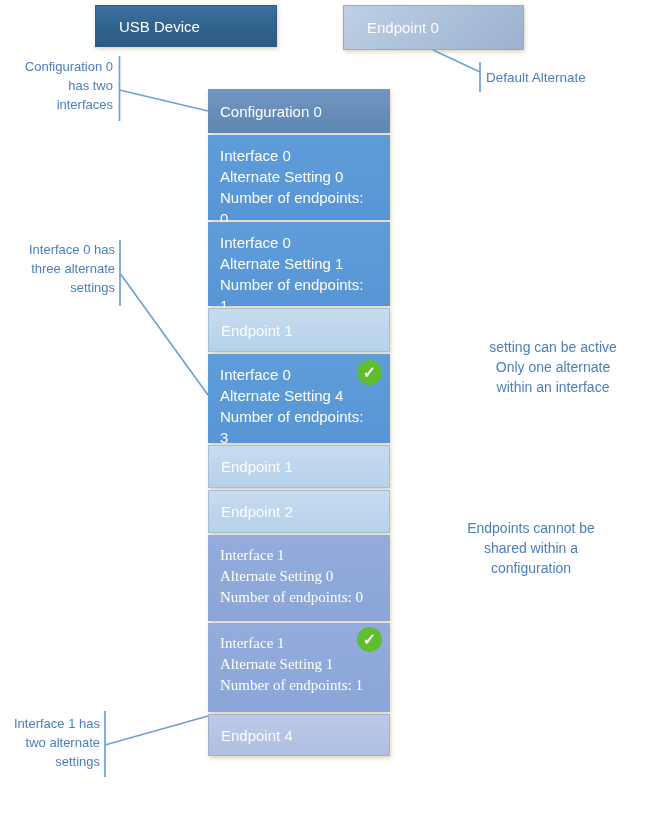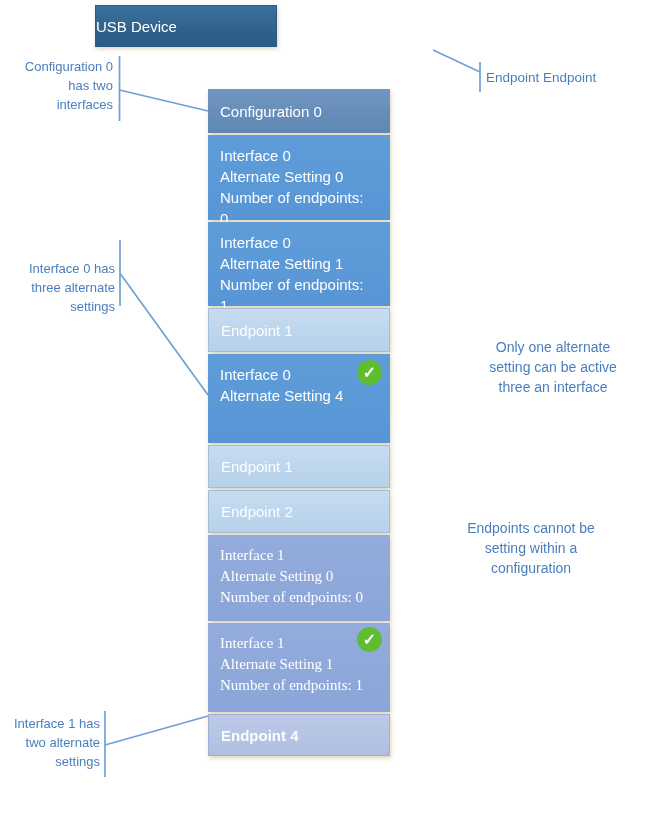--- a/index.html
+++ b/index.html
@@ -4,21 +4,21 @@
 <style>
   html,body{margin:0;padding:0;background:#fff;}
   body{font-family:"Liberation Sans", sans-serif;}
   .canvas{position:relative;width:659px;height:813px;background:#fff;overflow:hidden;}
 
   
   .lines{position:absolute;left:0;top:0;width:659px;height:813px;pointer-events:none;}
 
   
   .topbox{position:absolute;display:flex;align-items:center;box-sizing:border-box;
-          padding-left:0;font-size:15px;color:#fff;
+          padding-left:23px;font-size:15px;color:#fff;
           filter:drop-shadow(1px 2px 2px rgba(175,160,110,.45));}
   .usb{left:95px;top:5px;width:182px;height:42px;
        background:linear-gradient(180deg,#3b709d 0%,#2f6089 65%,#2c5c85 100%);
        border:1px solid #2d5d86;}
   .ep0{left:343px;top:5px;width:181px;height:45px;
        background:linear-gradient(135deg,#bed0e4 0%,#aabfd8 55%,#9bb2d0 100%);
        border:1px solid #92aac7;color:#fdfdfd;}
 
   
   .column{position:absolute;left:208px;top:89px;width:182px;display:flex;
@@ -28,34 +28,34 @@
   .h44{height:44px}.h85{height:85px}.h84{height:84px}.h89{height:89px}
   .h43{height:43px}.h86{height:86px}.h42{height:42px}
   .row.single{display:flex;align-items:center;padding-left:12px;}
   .row.multi{padding:10px 25px 0 12px;line-height:21px;}
   .cfg{background:linear-gradient(180deg,#7196c1 0%,#5e87b3 100%);}
   .if0{background:linear-gradient(180deg,#5f9dd9 0%,#5895d5 100%);}
   .if1{background:linear-gradient(180deg,#93acdc 0%,#8ba5d8 100%);font-family:Liberation Serif, serif;}
   .epl{background:linear-gradient(180deg,#c6dcf0 0%,#b6d1ea 100%);
        border:1px solid #a6bdd6;color:rgba(255,255,255,.95);text-align:right;}
   .ep4{background:linear-gradient(180deg,#bdcae8 0%,#afbfe1 100%);
-       border:1px solid #9fafd0;color:rgba(255,255,255,.95);font-weight:bold;}
+       border:1px solid #9fafd0;color:rgba(255,255,255,.95);}
 
   
   .check{position:absolute;right:8px;top:6px;width:25px;height:25px;border-radius:50%;
          background:#5fbe30;display:flex;align-items:center;justify-content:center;
          color:#fff;font-size:16px;font-weight:bold;line-height:1;}
   .check.lower{top:4px;}
 
   
   .annot{position:absolute;color:#4a7ebd;}
   .annot.right-align{text-align:right;font-size:13px;line-height:19px;}
   .annot.center{text-align:center;font-size:14px;line-height:20px;}
   .a-config{top:57px;right:546px;width:110px;}
-  .a-if0{top:259px;right:544px;width:110px;}
+  .a-if0{top:240px;right:544px;width:110px;}
   .a-if1{top:714px;right:559px;width:100px;}
   .a-defep{left:486px;top:70px;font-size:13.5px;}
   .a-alt{left:480px;top:337px;width:146px;}
   .a-epnote{left:458px;top:518px;width:146px;}
 </style>
 </head>
 <body>
 
 <div class="canvas">
 
@@ -67,20 +67,23 @@
     <line x1="120" y1="240" x2="120" y2="306" stroke="#6fa0d8" stroke-width="1.7"></line>
     <line x1="120.5" y1="274" x2="208" y2="395" stroke="#6fa0d8" stroke-width="1.7"></line>
     <line x1="105" y1="711" x2="105" y2="777" stroke="#6fa0d8" stroke-width="1.7"></line>
     <line x1="105" y1="745" x2="208" y2="716" stroke="#6fa0d8" stroke-width="1.7"></line>
   </svg>
 
   <div class="topbox usb">
     <span>USB Device</span>
   </div>
 
+  <div class="topbox ep0">
+    <span>Endpoint 0</span>
+  </div>
 
   <div class="column">
 
     <div class="row single cfg h44">
       <span>Configuration 0</span>
     </div>
 
     <div class="row multi if0 h85">
       <div>Interface 0</div>
       <div>Alternate Setting 0</div>
@@ -93,20 +96,21 @@
       <div>Number of endpoints: 1</div>
     </div>
 
     <div class="row single epl h44">
       <span>Endpoint 1</span>
     </div>
 
     <div class="row multi if0 h89">
       <div>Interface 0</div>
       <div>Alternate Setting 4</div>
+      <div>Number of endpoints: 3</div>
       <div class="check">✓</div>
     </div>
 
     <div class="row single epl h43">
       <span>Endpoint 1</span>
     </div>
 
     <div class="row single epl h43">
       <span>Endpoint 2</span>
     </div>
@@ -130,37 +134,37 @@
     </div>
 
   </div>
 
   <div class="annot right-align a-config">
     <div>Configuration 0</div>
     <div>has two</div>
     <div>interfaces</div>
   </div>
 
-  <div class="annot a-defep">Endpoint Endpoint</div>
+  <div class="annot a-defep">Default Alternate</div>
 
   <div class="annot right-align a-if0">
     <div>Interface 0 has</div>
     <div>three alternate</div>
     <div>settings</div>
   </div>
 
   <div class="annot center a-alt">
+    <div>setting can be active</div>
     <div>Only one alternate</div>
-    <div>setting can be active</div>
-    <div>three an interface</div>
+    <div>within an interface</div>
   </div>
 
   <div class="annot center a-epnote">
     <div>Endpoints cannot be</div>
-    <div>setting within a</div>
+    <div>shared within a</div>
     <div>configuration</div>
   </div>
 
   <div class="annot right-align a-if1">
     <div>Interface 1 has</div>
     <div>two alternate</div>
     <div>settings</div>
   </div>
 
 </div>

